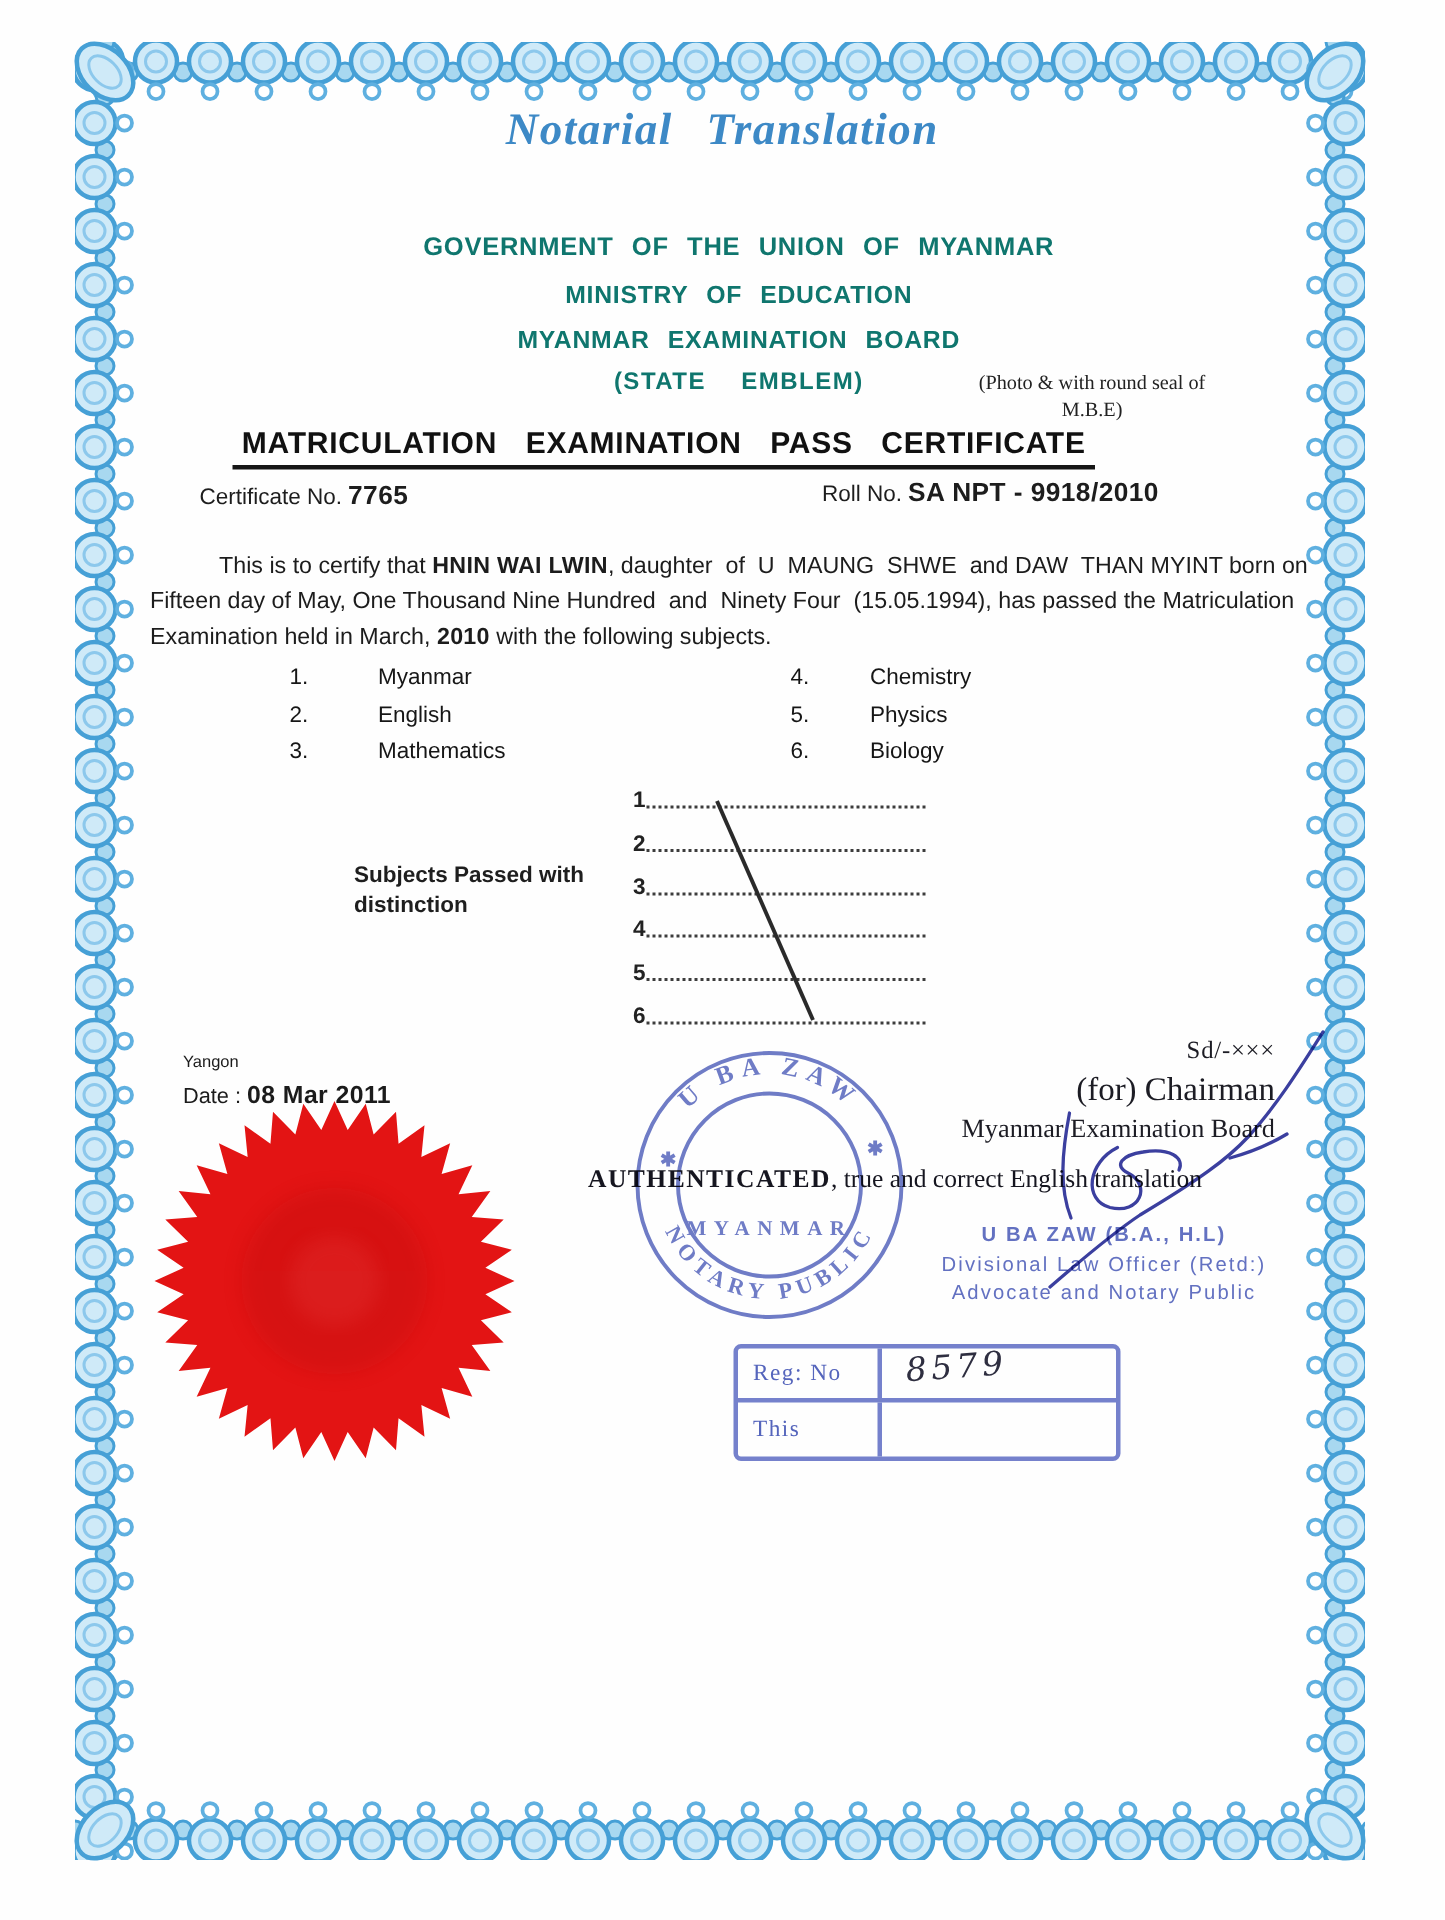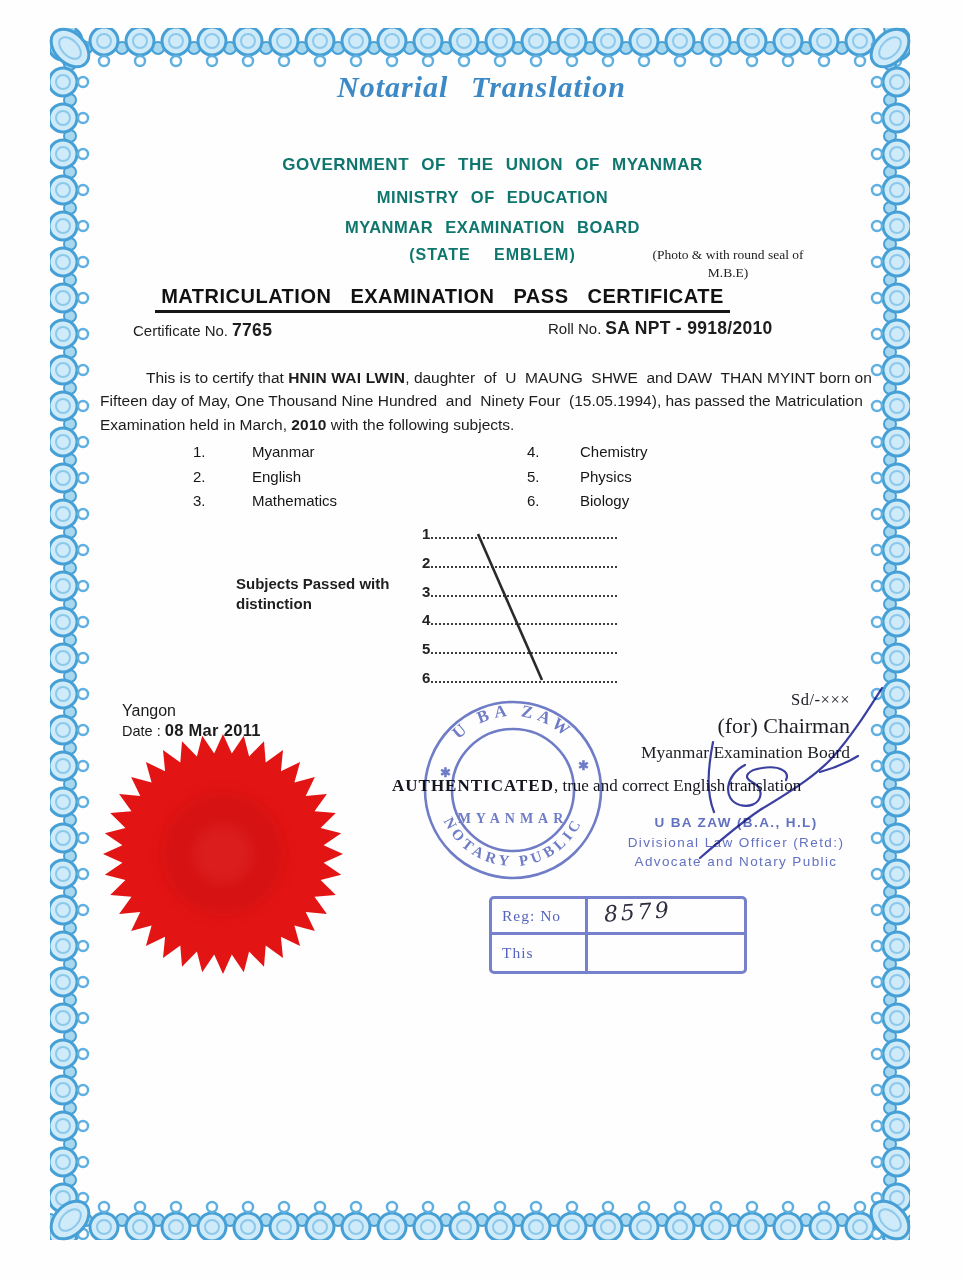--- a/index.html
+++ b/index.html
@@ -63,21 +63,21 @@
 
   
   .dist-label{left:236px;top:574px;width:180px;font-size:15px;font-weight:600;line-height:1.35;color:#1e1e1e;}
   .dlines{left:422px;top:520px;display:flex;flex-direction:column;gap:6.8px;}
   .dline{display:flex;align-items:flex-end;height:22px;}
   .dline .dn{font-weight:bold;font-size:15px;color:#222;}
   .dline .leader{width:186px;border-bottom:2.6px dotted #3c3c3c;margin-bottom:3px;margin-left:1px;}
   .strike{left:458px;top:524px;}
 
   
-  .place{left:122px;top:702px;font-size:16px;color:#1b1b1b;}
+  .place{left:122px;top:702px;font-size:11px;color:#1b1b1b;}
   .date-line{left:122px;top:721px;font-size:14.5px;color:#1b1b1b;}
   .date-line b{font-size:16.5px;letter-spacing:.3px;}
 
   
   .red-seal{left:102px;top:733px;}
   .seal-body{fill:var(--seal-red,#e31414);}
 
   
   .sd-block{left:580px;top:690px;width:270px;text-align:right;font-family:"Liberation Serif",serif;color:#1c1c24;}
   .sd-line1{font-size:16.5px;letter-spacing:.5px;}

